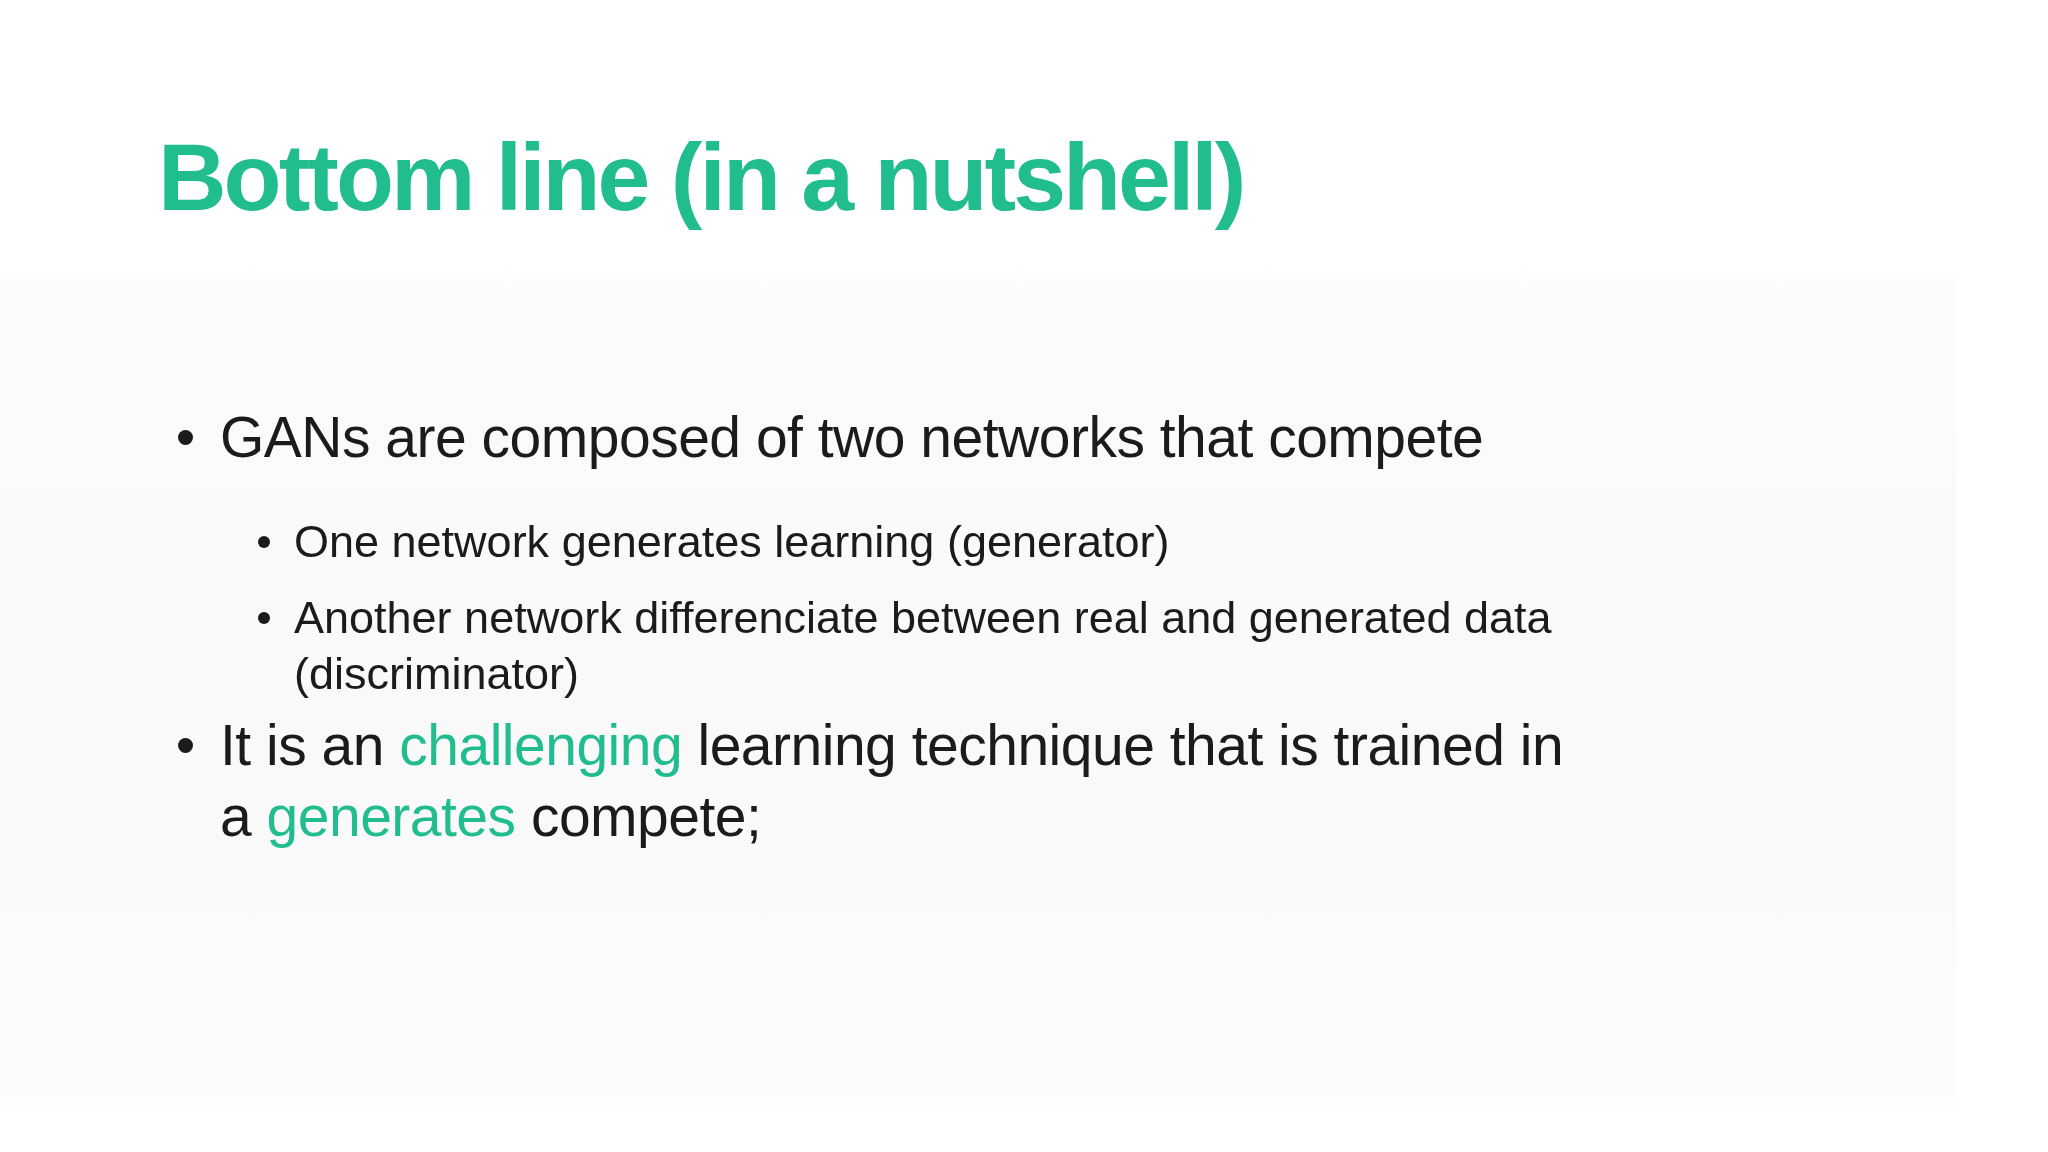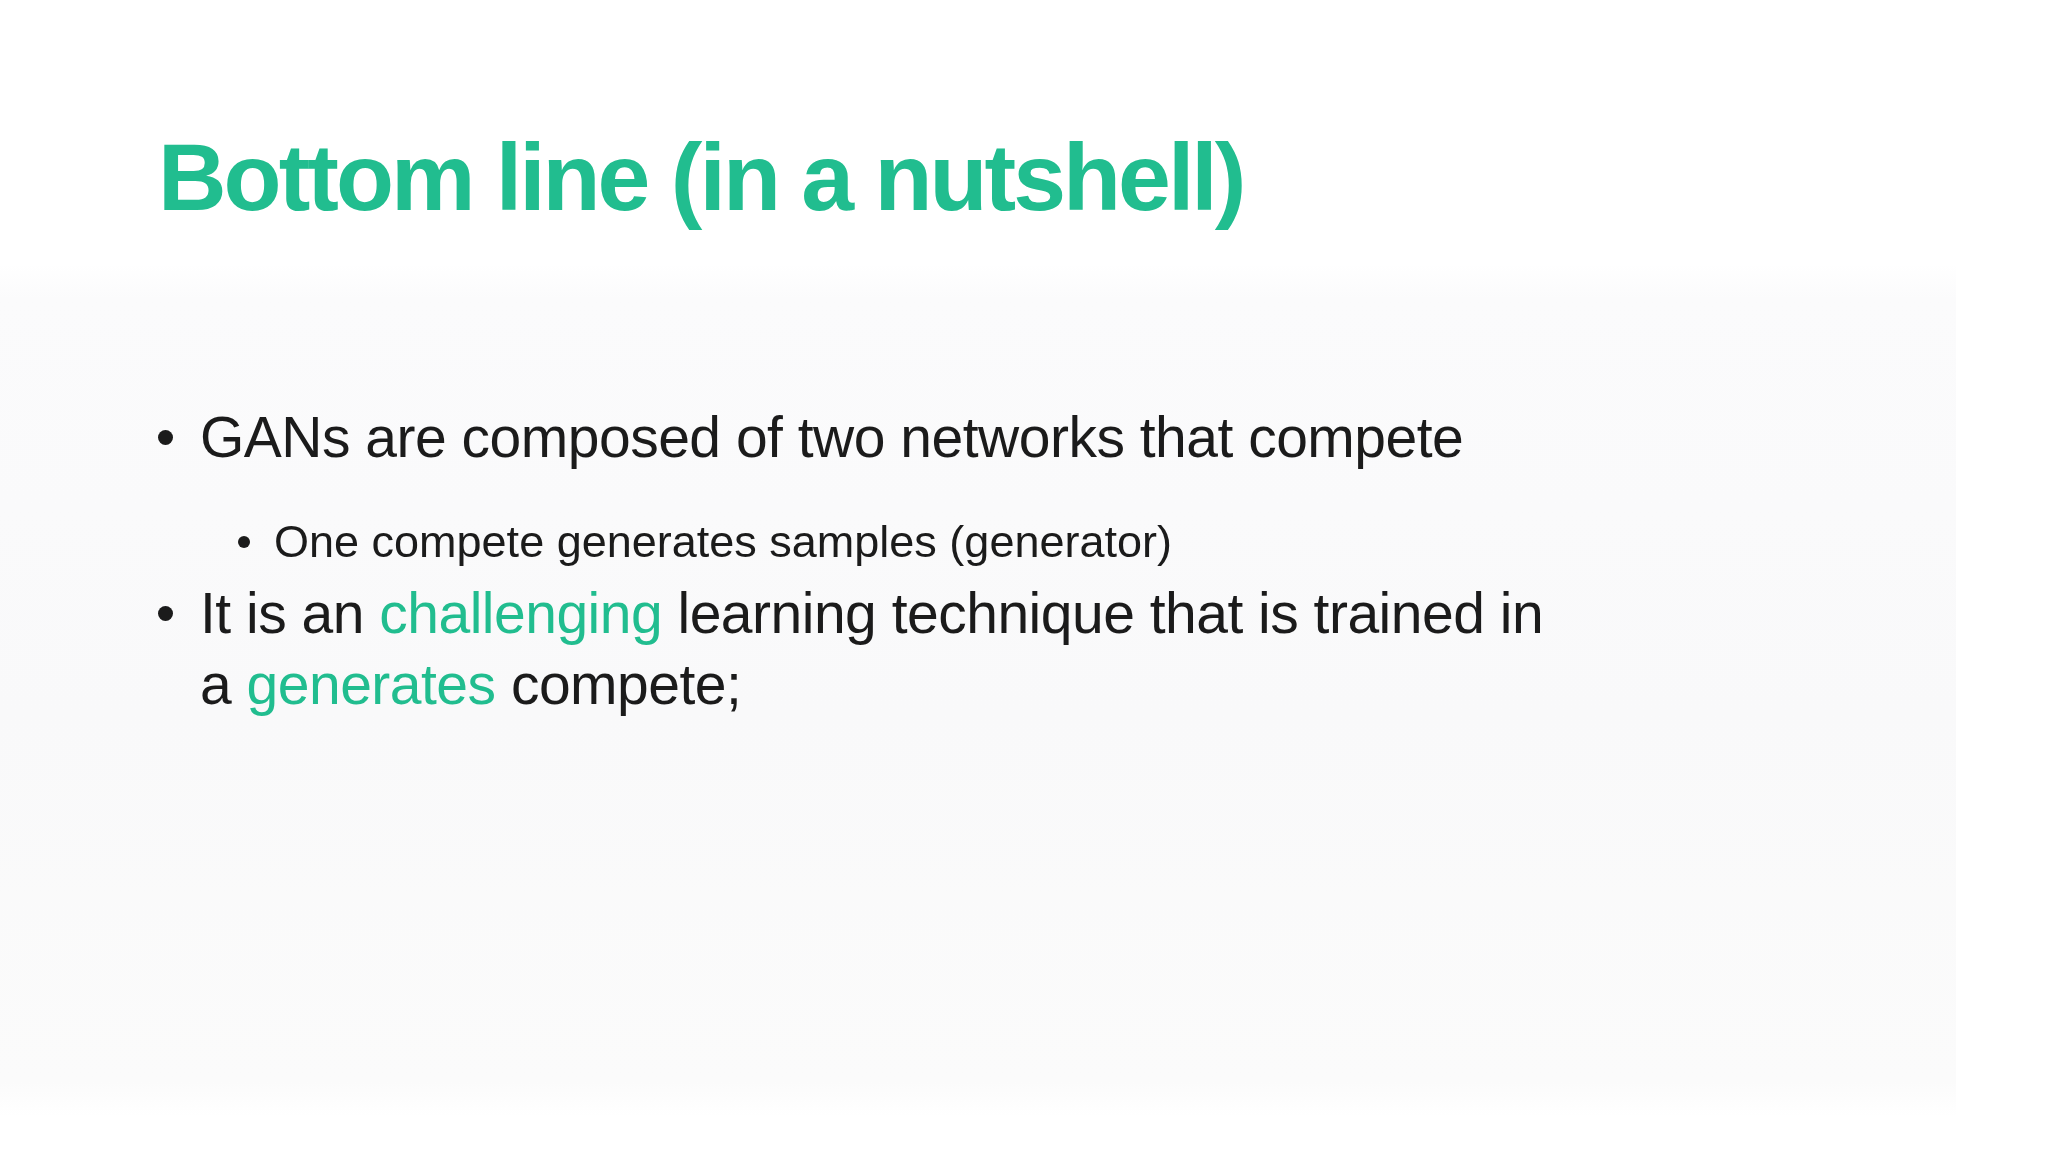--- a/index.html
+++ b/index.html
@@ -31,21 +31,21 @@
     margin: 0;
     font-size: 95px;
     font-weight: 700;
     letter-spacing: -3px;
     line-height: 1.2;
     color: var(--accent, #21bd8f);
     white-space: nowrap;
   }
   ul.bullets {
     position: absolute;
-    left: 156px;
+    left: 176px;
     top: 380px;
     right: 56px;
     margin: 0;
     padding: 0;
     list-style: none;
     color: var(--text, #1b1b1b);
   }
   ul.bullets li {
     position: relative;
     white-space: pre-line;
@@ -108,18 +108,20 @@
   }
 </style>
 </head>
 <body>
 
 <div class="slide">
   <h1 class="title">Bottom line (in a nutshell)</h1>
 
   <ul class="bullets">
       <li class="l1"><span>GANs are composed of two networks that compete</span></li>
-      <li class="l2 m-sub-first"><span>One compete generates samples (generator)</span></li>
+      <li class="l2 m-sub-first"><span>One network generates learning (generator)</span></li>
+      <li class="l2 m-sub-next"><span>Another network differenciate between real and generated data
+(discriminator)</span></li>
       <li class="l1 m-after-subs"><span>It is an </span><span class="seg-accent">challenging</span><span> learning technique that is trained in
 a </span><span class="seg-accent">generates</span><span> compete;</span></li>
     </ul>
 
 </div>
 
 </body></html>

